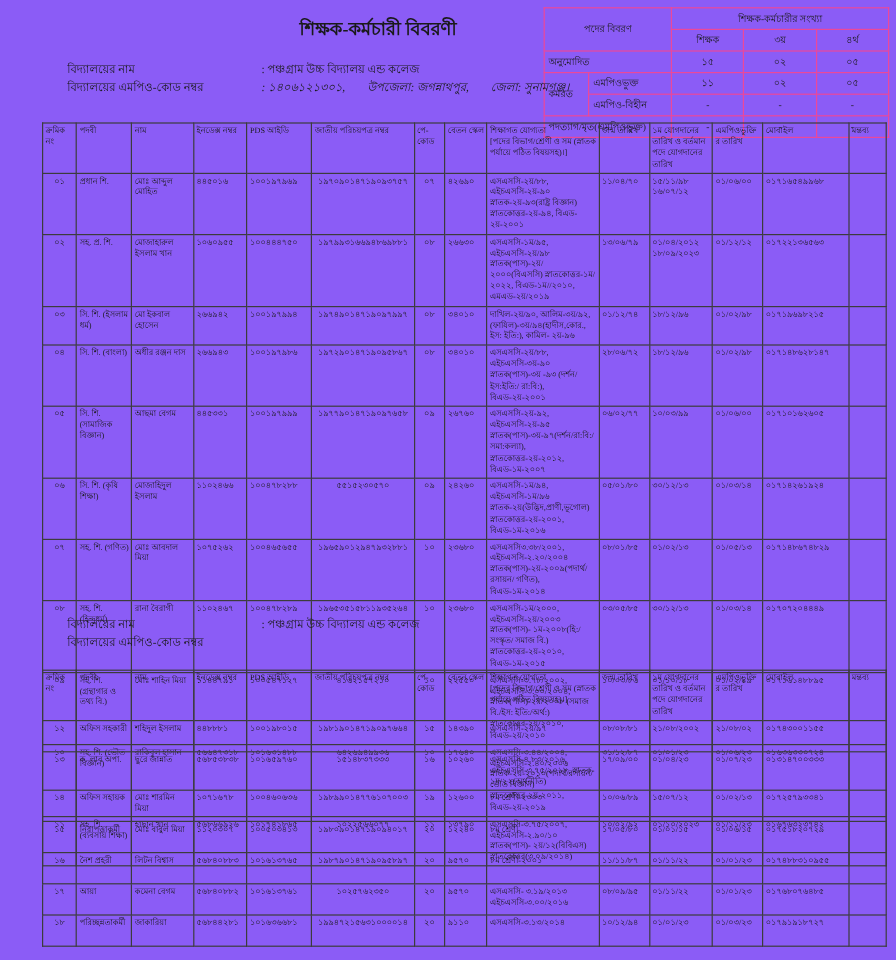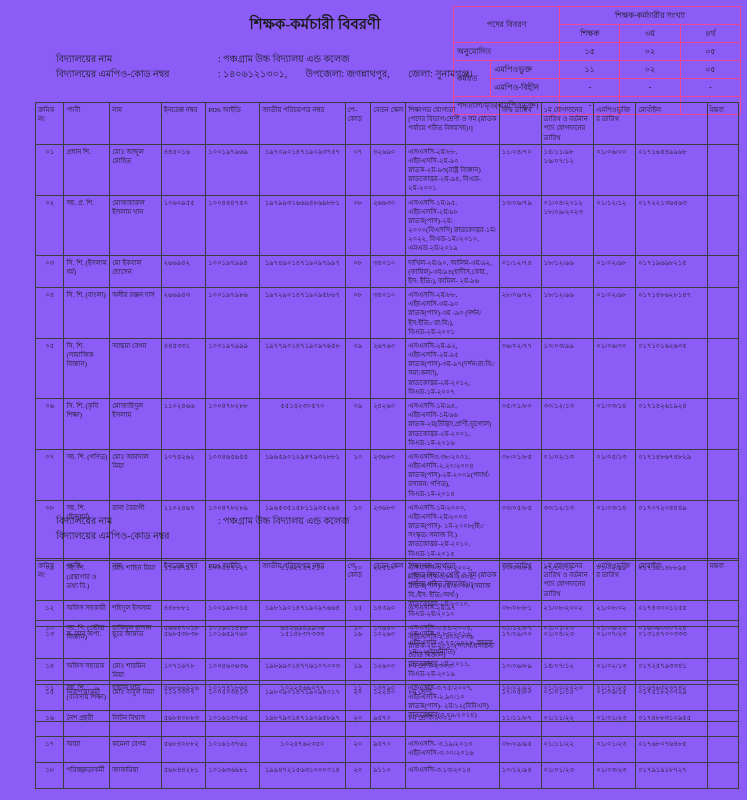--- a/index.html
+++ b/index.html
@@ -15,21 +15,21 @@
              table-layout:fixed; font-size:8px; }
   .summary th, .summary td { border:1px solid #ec4899; padding:2px 3px; vertical-align:middle;
              font-weight:normal; }
   .summary .lbl { text-align:left; }
   .summary .val, .summary .sub { text-align:center; }
 
   
   .info { position:absolute; left:56px; width:640px; font-size:9.5px; }
   .info-row { display:flex; line-height:1.6; }
   .info-label { width:162px; flex:0 0 162px; }
-  .info-val span { margin-right:16px; }
+  .info-val span { margin-right:16px;font-style:italic; }
   #info1 { top:52px; } #info2 { top:514px; }
 
   
   .big { position:absolute; left:35px; width:704px; border-collapse:collapse; table-layout:fixed;
          font-size:6.8px; line-height:1.35; }
   #table1 { top:102px; } #table2 { top:558px; }
   .big th, .big td { border:1px solid #3c3c3c; padding:2px 2px; vertical-align:top;
          text-align:left; font-weight:normal; white-space:pre-line; word-wrap:break-word; overflow-wrap:break-word; }
   .big th { height:30px; }
   .big td.c0, .big td.c5, .big td.c6 { text-align:center; }

